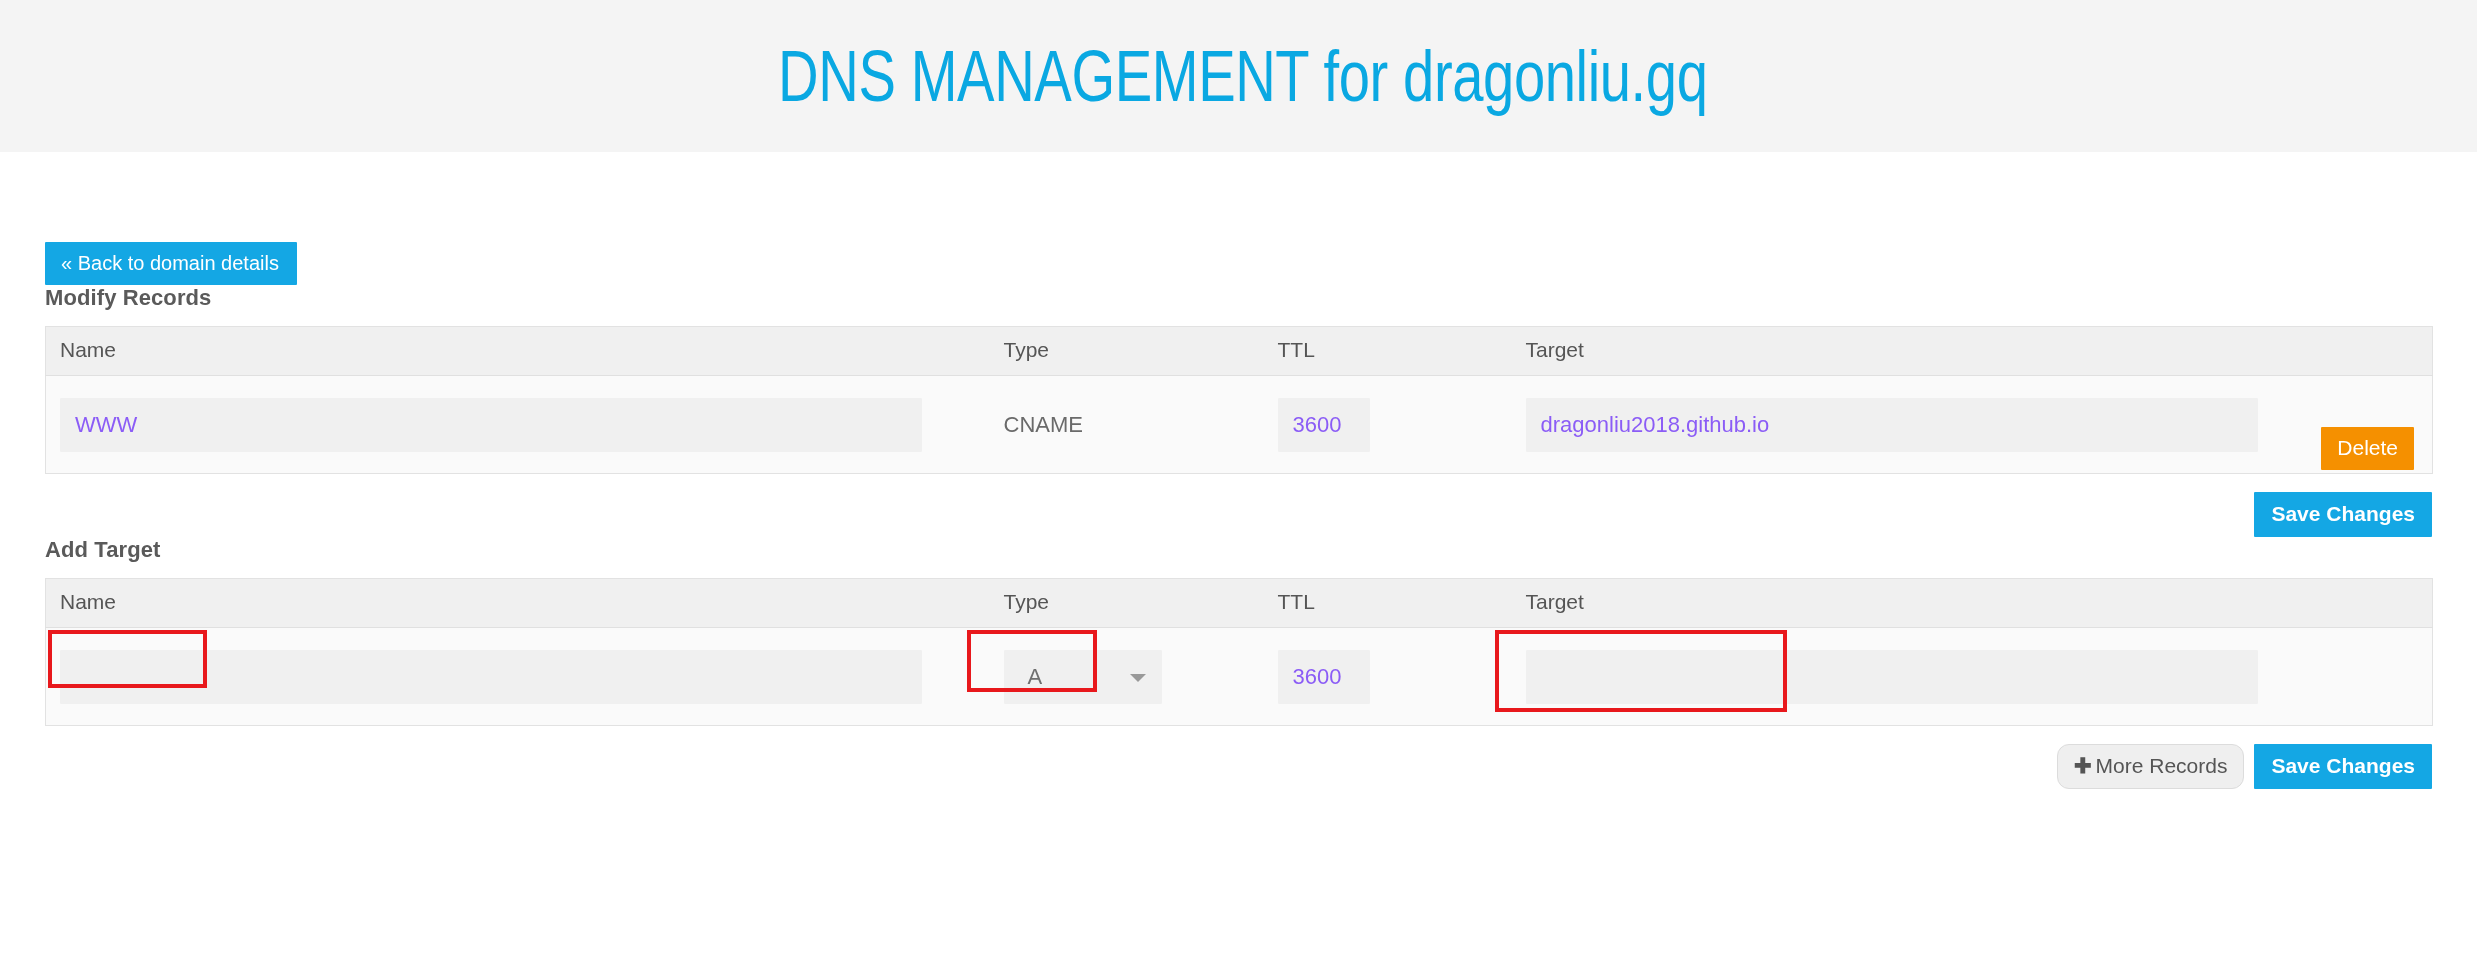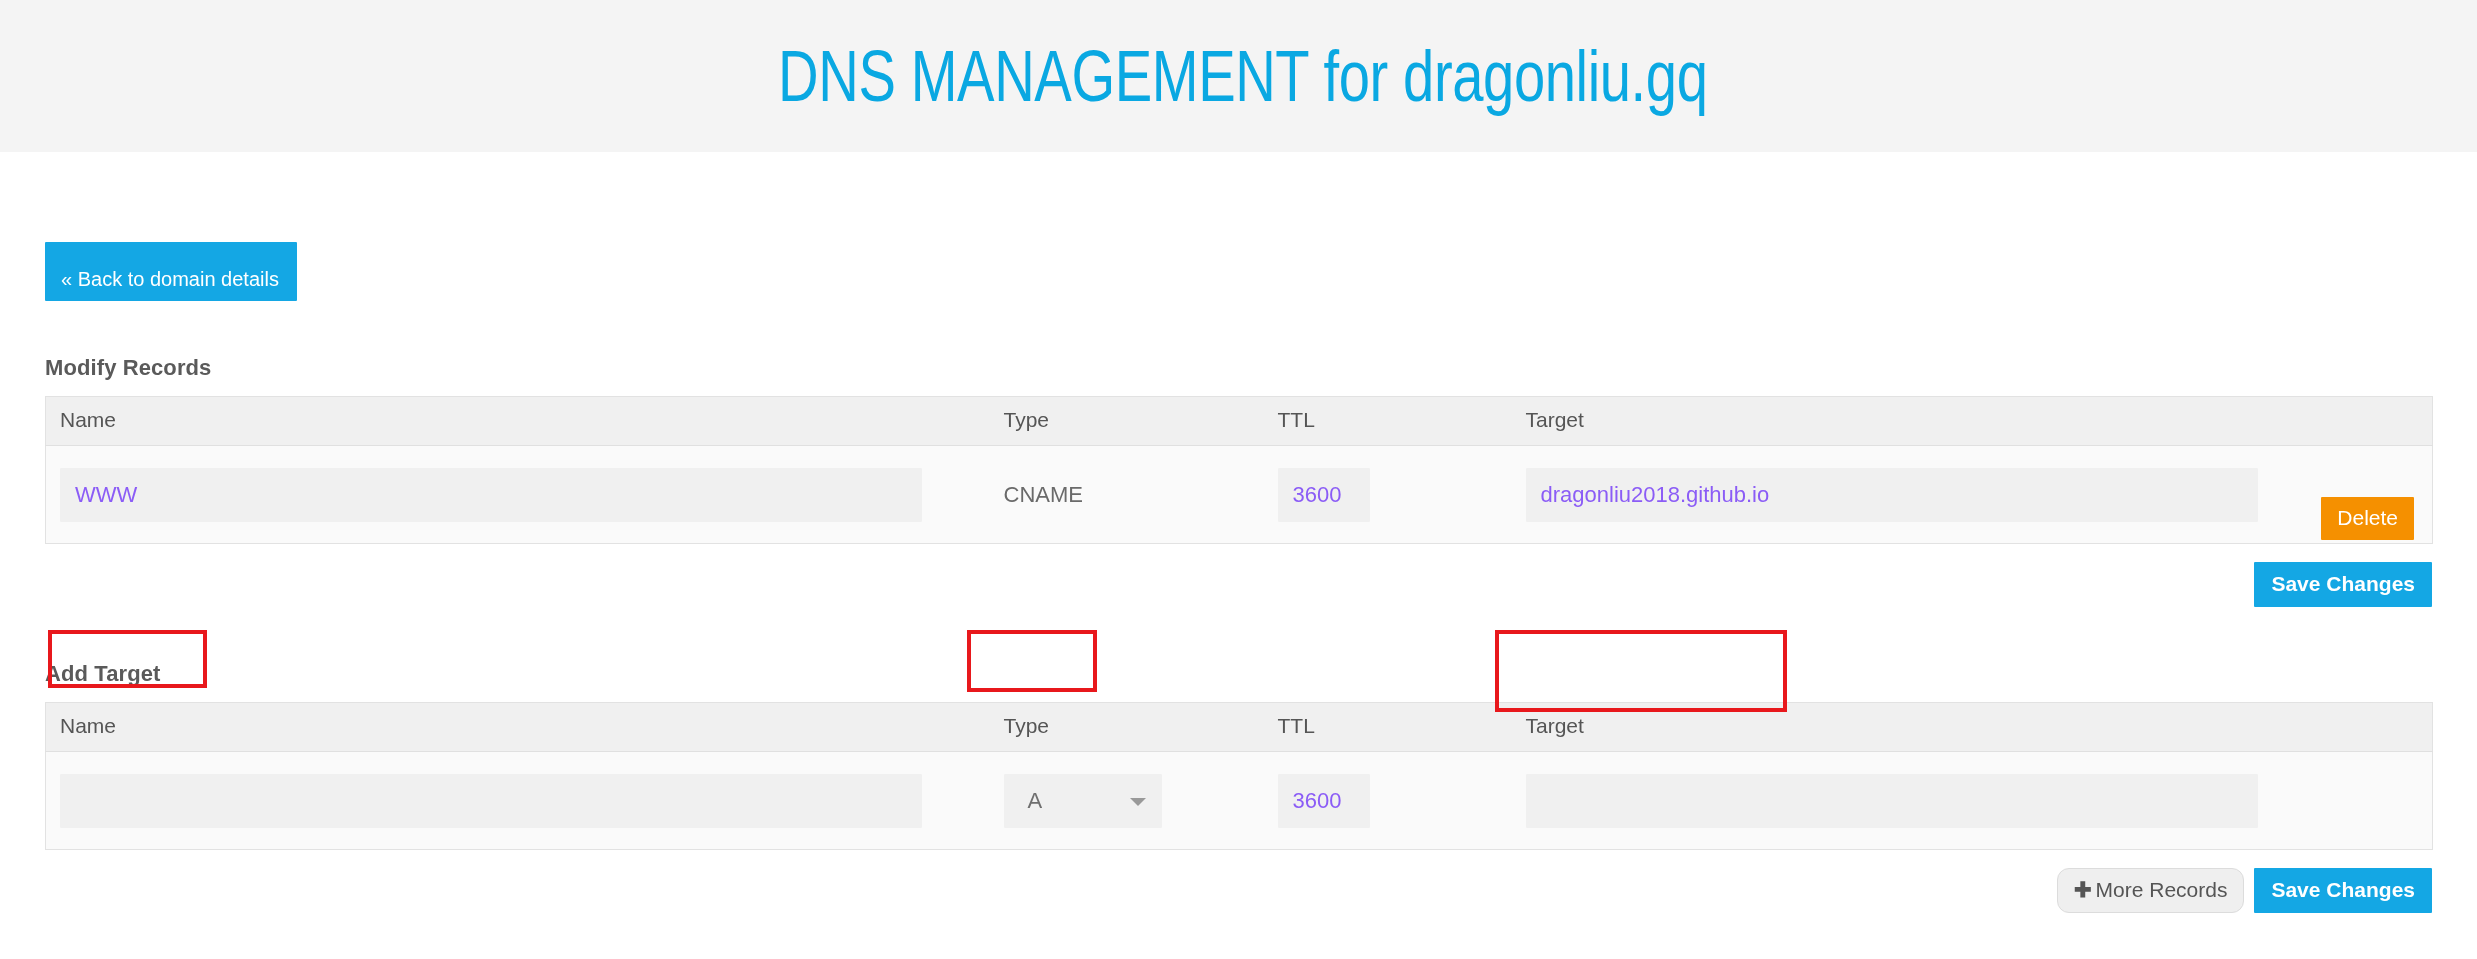--- a/index.html
+++ b/index.html
@@ -45,32 +45,31 @@
   }
 
   .back-button {
     display: inline-block;
     margin-top: 90px;
     background: #14a7e4;
     color: #ffffff;
     border: none;
     font-size: 20px;
     font-family: "Liberation Sans", sans-serif;
-    padding: 26px 18px 11px 16px;
+    padding: 10px 18px 11px 16px;
     line-height: 1.1;
     cursor: pointer;
     border-radius: 1px;
     white-space: nowrap;
   }
 
   .section-title {
     font-size: 22px;
     font-weight: bold;
     color: #5a5a5a;
-    margin-top: 54px;
     margin-bottom: 15px;
     letter-spacing: 0.1px;
   }
 
   
   .dns-table {
     width: 2387px;
     border-collapse: collapse;
     border: 1px solid #e2e2e2;
     table-layout: fixed;

